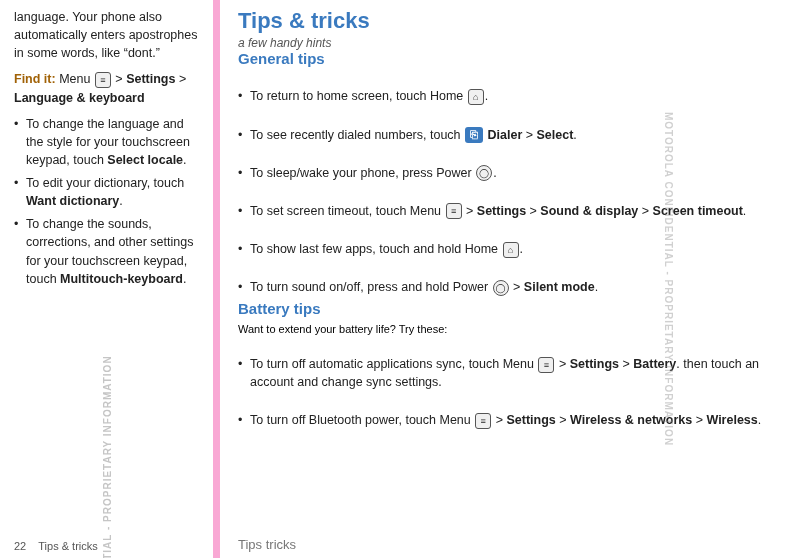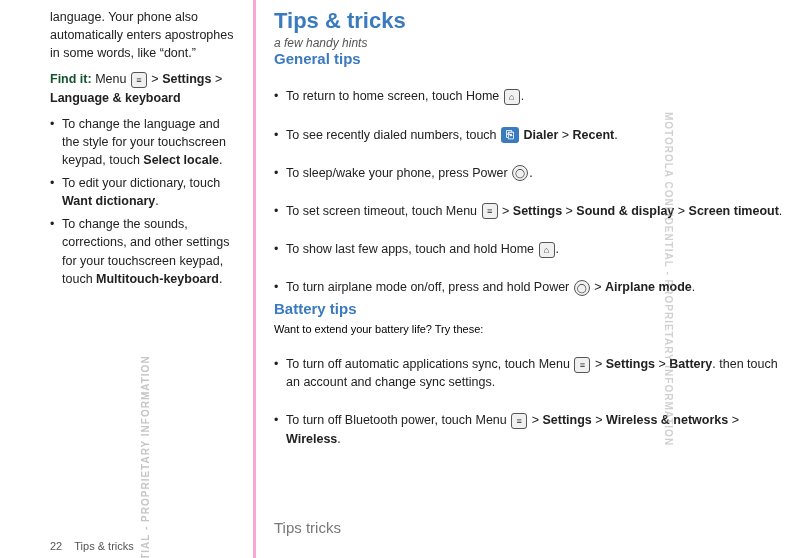--- a/index.html
+++ b/index.html
@@ -11,42 +11,41 @@
       background: #fff;
       overflow: hidden;
       display: flex;
     }
 
     
     .left-col {
       width: 220px;
       min-width: 220px;
       padding: 8px 14px 8px 14px;
-      border-right: 3px solid #f9a8d4;
+      border-right: 7px solid #f9a8d4;
       position: relative;
       overflow: hidden;
-      margin-left: 36px;
     }
 
     .left-col p {
       font-size: 12.5px;
       line-height: 1.45;
       color: #222;
       margin-bottom: 8px;
     }
 
     .find-it {
       font-size: 12.5px;
       line-height: 1.45;
       color: #222;
       margin-bottom: 6px;
     }
 
     .find-it .label {
-      color: #14532d;
+      color: #a16207;
       font-weight: bold;
     }
 
     .bullet-list {
       list-style: none;
       padding: 0;
       margin: 0;
     }
 
     .bullet-list li {
@@ -175,23 +174,23 @@
       white-space: nowrap;
       font-size: 10px;
       color: rgba(150,150,150,0.45);
       font-weight: bold;
       letter-spacing: 1px;
       pointer-events: none;
     }
 
     .bottom-label {
       position: absolute;
-      bottom: 22px;
+      bottom: 6px;
       left: 18px;
-      font-size: 15px;
+      font-size: 13px;
       color: #777;
     }
   </style>
 </head>
 <body>
 
 <div class="left-col">
   <p>language. Your phone also automatically enters apostrophes in some words, like “dont.”</p>
 
   <p class="find-it">
@@ -225,33 +224,33 @@
   <p class="page-subtitle">a few handy hints</p>
 
   <h2 class="section-heading">General tips</h2>
   <ul class="bullet-list">
     <li>
       To return to home screen, touch Home <span class="inline-icon">⌂</span>.
     </li>
     <li>
       To see recently dialed numbers, touch
       <span class="dialer-badge">⎘</span>
-      <strong>Dialer</strong> &gt; <strong>Recent</strong>.
+      <strong>Dialer</strong> &gt; <strong>Select</strong>.
     </li>
     <li>
       To sleep/wake your phone, press Power <span class="inline-icon-round">◯</span>.
     </li>
     <li>
       To set screen timeout, touch Menu <span class="inline-icon">≡</span> &gt; <strong>Settings</strong> &gt; <strong>Sound &amp; display</strong> &gt; <strong>Screen timeout</strong>.
     </li>
     <li>
       To show last few apps, touch and hold Home <span class="inline-icon">⌂</span>.
     </li>
     <li>
-      To turn airplane mode on/off, press and hold Power <span class="inline-icon-round">◯</span> &gt; <strong>Airplane mode</strong>.
+      To turn sound on/off, press and hold Power <span class="inline-icon-round">◯</span> &gt; <strong>Silent mode</strong>.
     </li>
   </ul>
 
   <h2 class="section-heading">Battery tips</h2>
   <p style="font-size:11px;margin-bottom:3px;">Want to extend your battery life? Try these:</p>
   <ul class="bullet-list">
     <li>
       To turn off automatic applications sync, touch Menu <span class="inline-icon">≡</span> &gt; <strong>Settings</strong> &gt; <strong>Battery</strong>. then touch an account and change sync settings.
     </li>
     <li>

